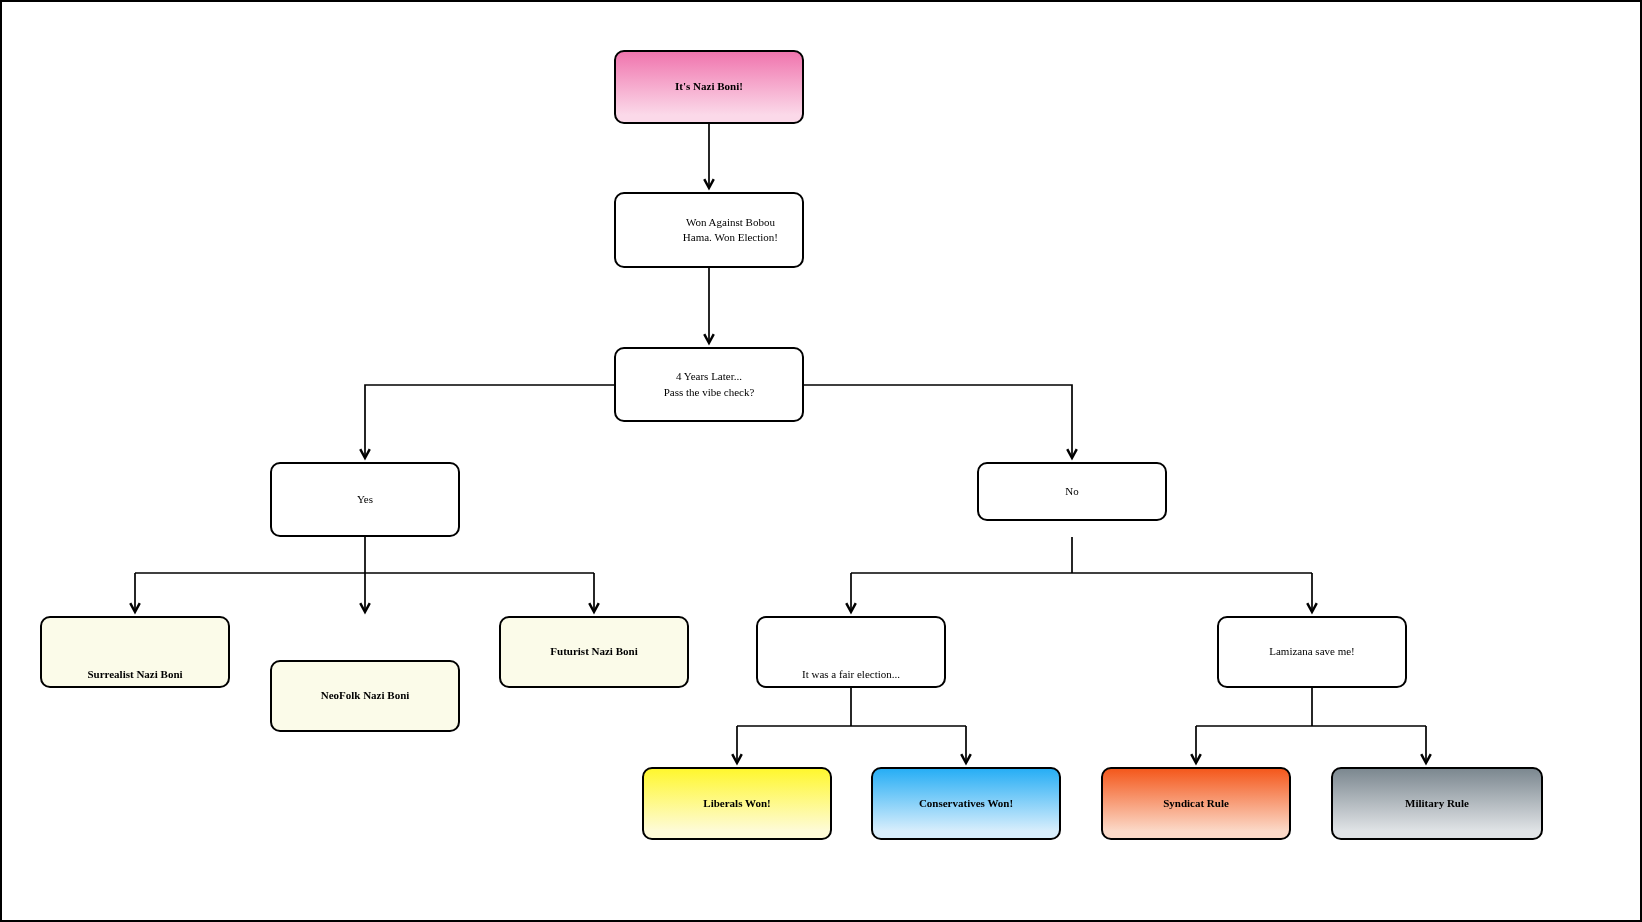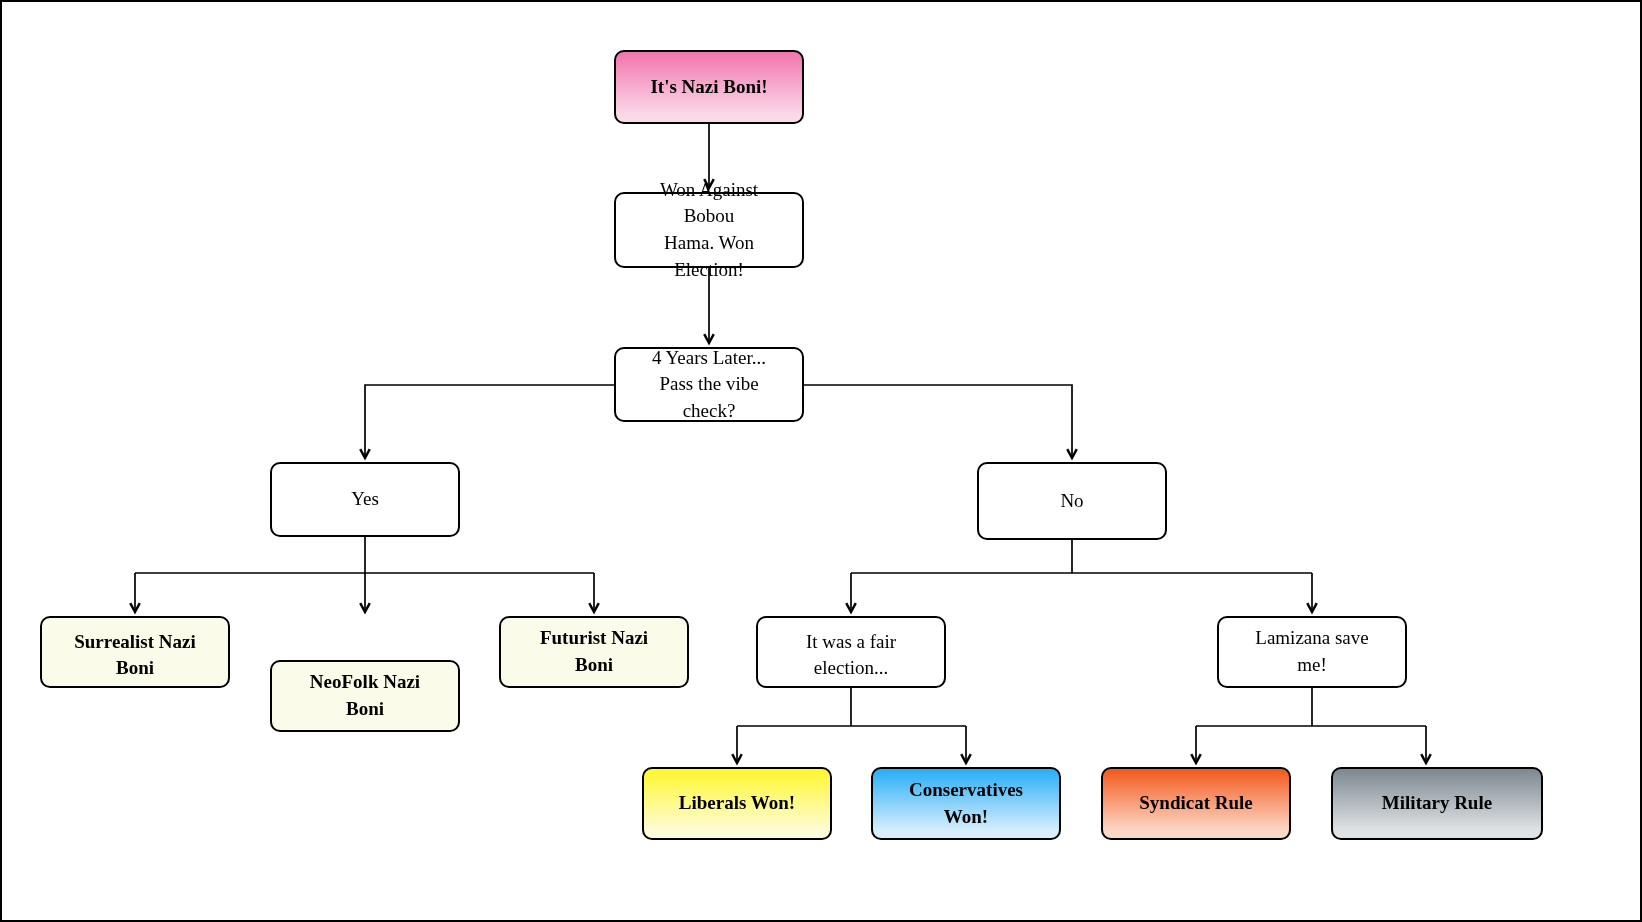--- a/index.html
+++ b/index.html
@@ -15,21 +15,21 @@
   }
   .edges { position: absolute; left: 0; top: 0; width: 1642px; height: 922px; }
   .node {
     position: absolute;
     display: flex;
     align-items: center;
     justify-content: center;
     text-align: center;
     border: 2px solid #000;
     border-radius: 10px;
-    font-size: 19px;
+    font-size: 11px;
     line-height: 1.4;
     color: #000;
     background: #ffffff;
     padding: 4px 24px;
   }
   .node.bold { font-weight: bold; }
   .label .line { display: block; }
   .fill-pink   { background: linear-gradient(180deg, #f075ae 0%, #fbd9e9 90%); }
   .fill-cream  { background: #fbfbe9; }
   .fill-yellow { background: linear-gradient(180deg, #fff72e 0%, #fefbd8 90%); }
@@ -92,21 +92,21 @@
     <span class="label">
       <span class="line">4 Years Later...</span>
       <span class="line">Pass the vibe check?</span>
     </span>
   </div>
 
   <div class="node" style="left:268px; top:460px; width:190px; height:75px;">
     <span class="label">Yes</span>
   </div>
 
-  <div class="node" style="left:975px; top:460px; width:190px; height:78px;">
+  <div class="node" style="left:975px; top:460px; width:190px; height:59px;">
     <span class="label">No</span>
   </div>
 
   <div class="node fill-cream bold" style="left:38px; top:614px; width:190px; height:72px;align-items:flex-end;">
     <span class="label">Surrealist Nazi Boni</span>
   </div>
 
   <div class="node fill-cream bold" style="left:268px; top:614px; width:190px; height:72px;margin-top:44px;">
     <span class="label">NeoFolk Nazi Boni</span>
   </div>

